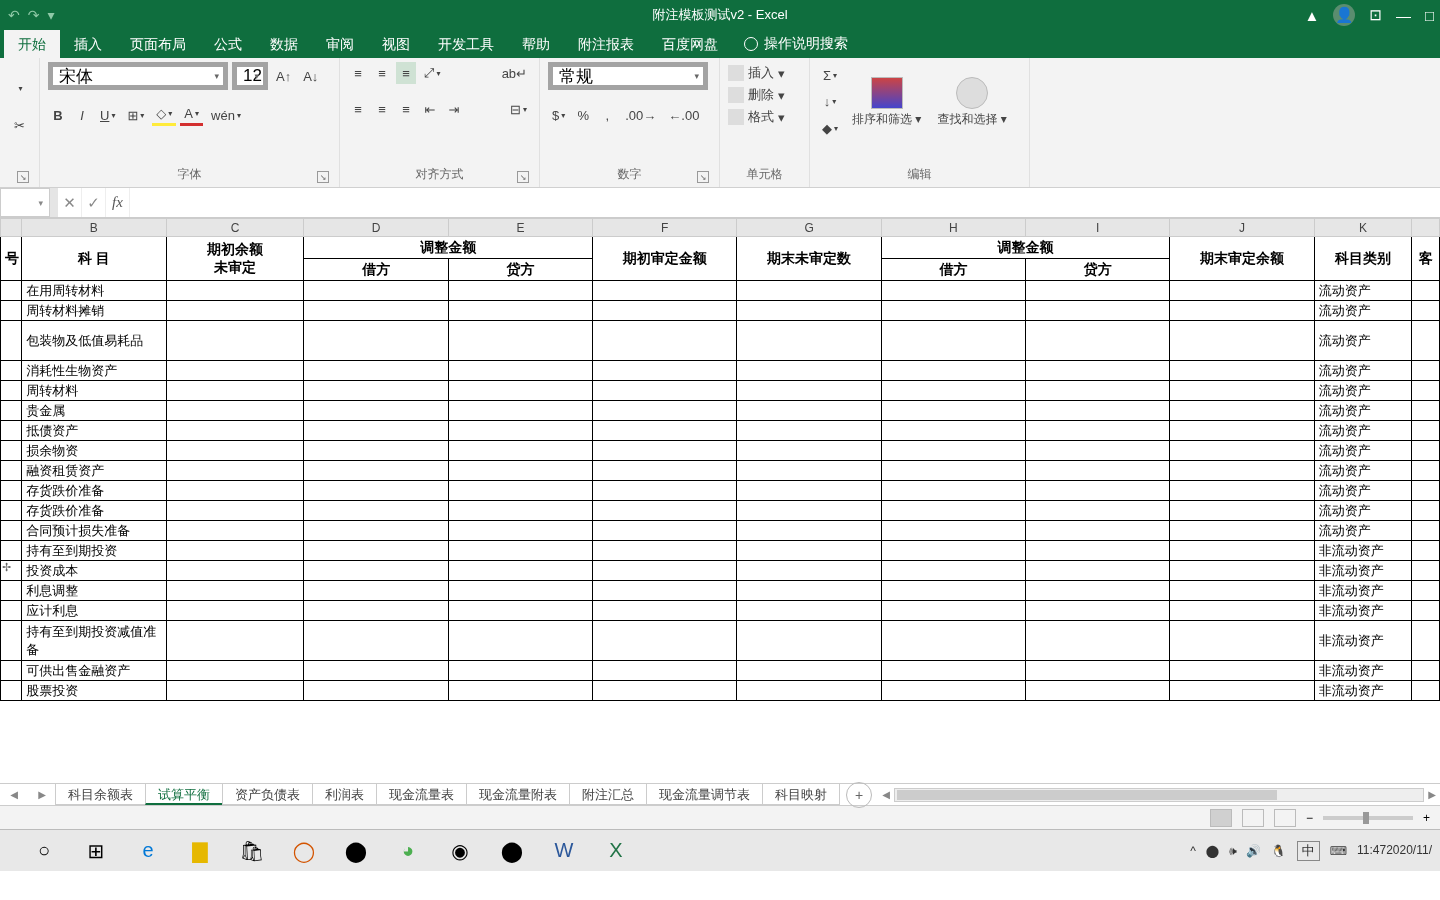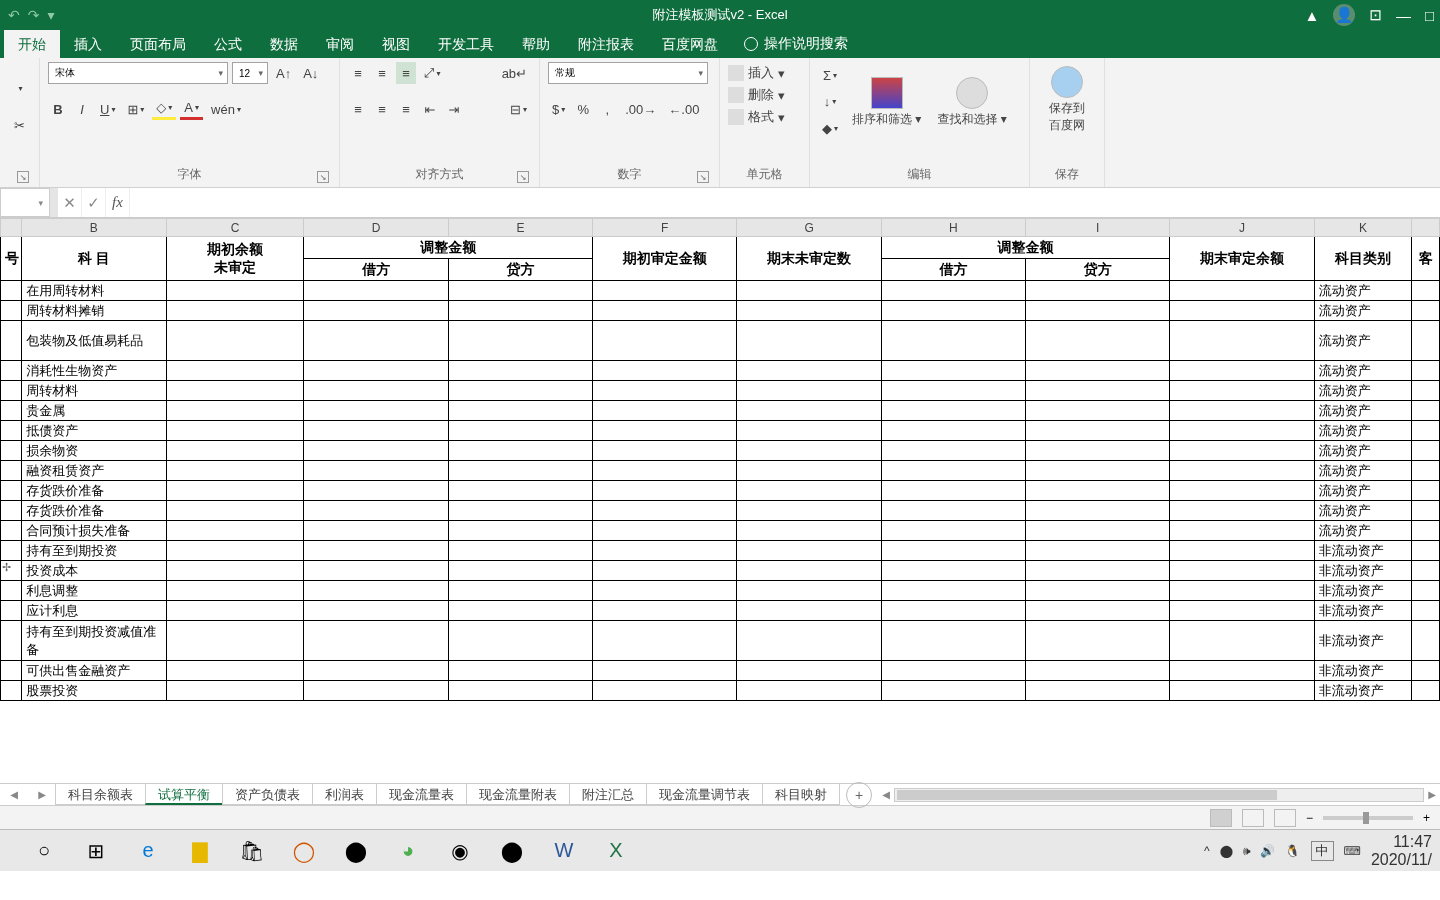--- a/index.html
+++ b/index.html
@@ -25,21 +25,21 @@
 
 .ribbon { height: 130px; background: #f3f3f3; border-bottom: 1px solid #d0d0d0; display: flex; }
 .rgroup { border-right: 1px solid #e0e0e0; padding: 4px 8px 2px; display: flex; flex-direction: column; justify-content: space-between; }
 .rgroup-label { text-align: center; color: #666; font-size: 12px; padding: 2px 0; position: relative; }
 .dlg-launcher { position: absolute; right: 2px; bottom: 2px; width: 12px; height: 12px; border: 1px solid #999; font-size: 8px; display: flex; align-items: center; justify-content: center; color: #666; }
 .rrow { display: flex; gap: 4px; align-items: center; }
 .ctrl { min-width: 20px; height: 22px; display: flex; align-items: center; justify-content: center; padding: 0 4px; cursor: pointer; font-size: 13px; color: #444; }
 .bigbtn { display: flex; flex-direction: column; align-items: center; justify-content: center; padding: 4px 6px; cursor: pointer; gap: 2px; }
 .bigbtn .icon { width: 32px; height: 32px; background: #ddd; border: 1px solid #bbb; }
 .bigbtn .lbl { font-size: 12px; color: #444; text-align: center; }
-.combo { height: 22px; border: 1px solid #a3a3a3; background: #fff; padding: 0 18px 0 6px; position: relative; font-size: 10px; display: flex; align-items: center; }
+.combo { height: 28px; border: 5px solid #a3a3a3; background: #fff; padding: 0 18px 0 6px; position: relative; font-size: 17px; display: flex; align-items: center; }
 .combo::after { content: "▾"; position: absolute; right: 4px; font-size: 9px; color: #666; }
 .drop::after { content: "▾"; font-size: 8px; margin-left: 2px; color: #444; }
 .menuline { display: flex; align-items: center; gap: 4px; font-size: 13px; color: #444; padding: 2px 0; cursor: pointer; }
 .micon { width: 16px; height: 16px; background: #ddd; display: inline-block; }
 
 
 .namerow { height: 30px; background: #fff; display: flex; align-items: stretch; border-bottom: 1px solid #ccc; }
 .namebox { width: 50px; border: 1px solid #ccc; display: flex; align-items: center; padding-left: 8px; font-size: 13px; position: relative; }
 .namebox::after { content: "▾"; position: absolute; right: 6px; font-size: 9px; color: #888; }
 .fxbtn { width: 24px; display: flex; align-items: center; justify-content: center; color: #888; font-size: 15px; border-right: 1px solid #eee; }
@@ -73,21 +73,21 @@
 .zoom-slider .h { position: absolute; left: 45%; top: -4px; width: 6px; height: 12px; background: #999; }
 
 
 .taskbar { height: 42px; background: #e8e8e8; border-top: 1px solid #bbb; display: flex; align-items: center; position: relative; }
 .search { flex: 0 0 390px; height: 42px; background: #fff; display: flex; align-items: center; padding: 0 12px; color: #666; font-size: 15px; gap: 10px; border-right: 1px solid #ddd; }
 .search .mag { width: 18px; height: 18px; border: 2px solid #666; border-radius: 50%; position: relative; }
 .search .mag::after { content: ""; position: absolute; width: 8px; height: 2px; background: #666; bottom: -3px; right: -5px; transform: rotate(45deg); }
 .tbicons { display: flex; gap: 24px; padding-left: 30px; align-items: center; }
 .tbicons .ic { width: 28px; height: 28px; display: flex; align-items: center; justify-content: center; font-size: 20px; }
 .tray { position: absolute; right: 8px; display: flex; align-items: center; gap: 10px; font-size: 12px; color: #333; }
-.tray .clock { display: flex; flex-direction: column; align-items: flex-end; font-size: 16px; line-height: 1.1; }
+.tray .clock { display: flex; flex-direction: row; align-items: flex-end; font-size: 12px; line-height: 1.1; }
 .ime { border: 1px solid #888; padding: 0 4px; font-size: 13px; }
 </style>
 </head>
 <body>
 
 <div class="titlebar">
   <div class="qat">
     <span>↶</span>
     <span>↷</span>
     <span>▾</span>
@@ -226,28 +226,20 @@
           <div class="lbl"><span>排序和筛选</span> ▾</div>
         </div>
       <div class="bigbtn">
           <div class="icon" style="border-radius:50%"></div>
           <div class="lbl"><span>查找和选择</span> ▾</div>
         </div>
     </div>
     <div class="rgroup-label">编辑</div>
   </div>
 
-  <div class="rgroup" style="width:75px">
-    <div class="bigbtn">
-        <div class="icon" style="background:#a7d0f0;border-radius:50%"></div>
-        <div class="lbl" style="white-space:pre">保存到
-百度网</div>
-      </div>
-    <div class="rgroup-label">保存</div>
-  </div>
 </div>
 
 <div class="namerow">
   <div class="namebox"></div>
   <div class="fxvsep"></div>
   <div class="fxbtn">✕</div>
   <div class="fxbtn">✓</div>
   <div class="fxbtn fx">fx</div>
   <input class="formulabar" style="">
 </div>

